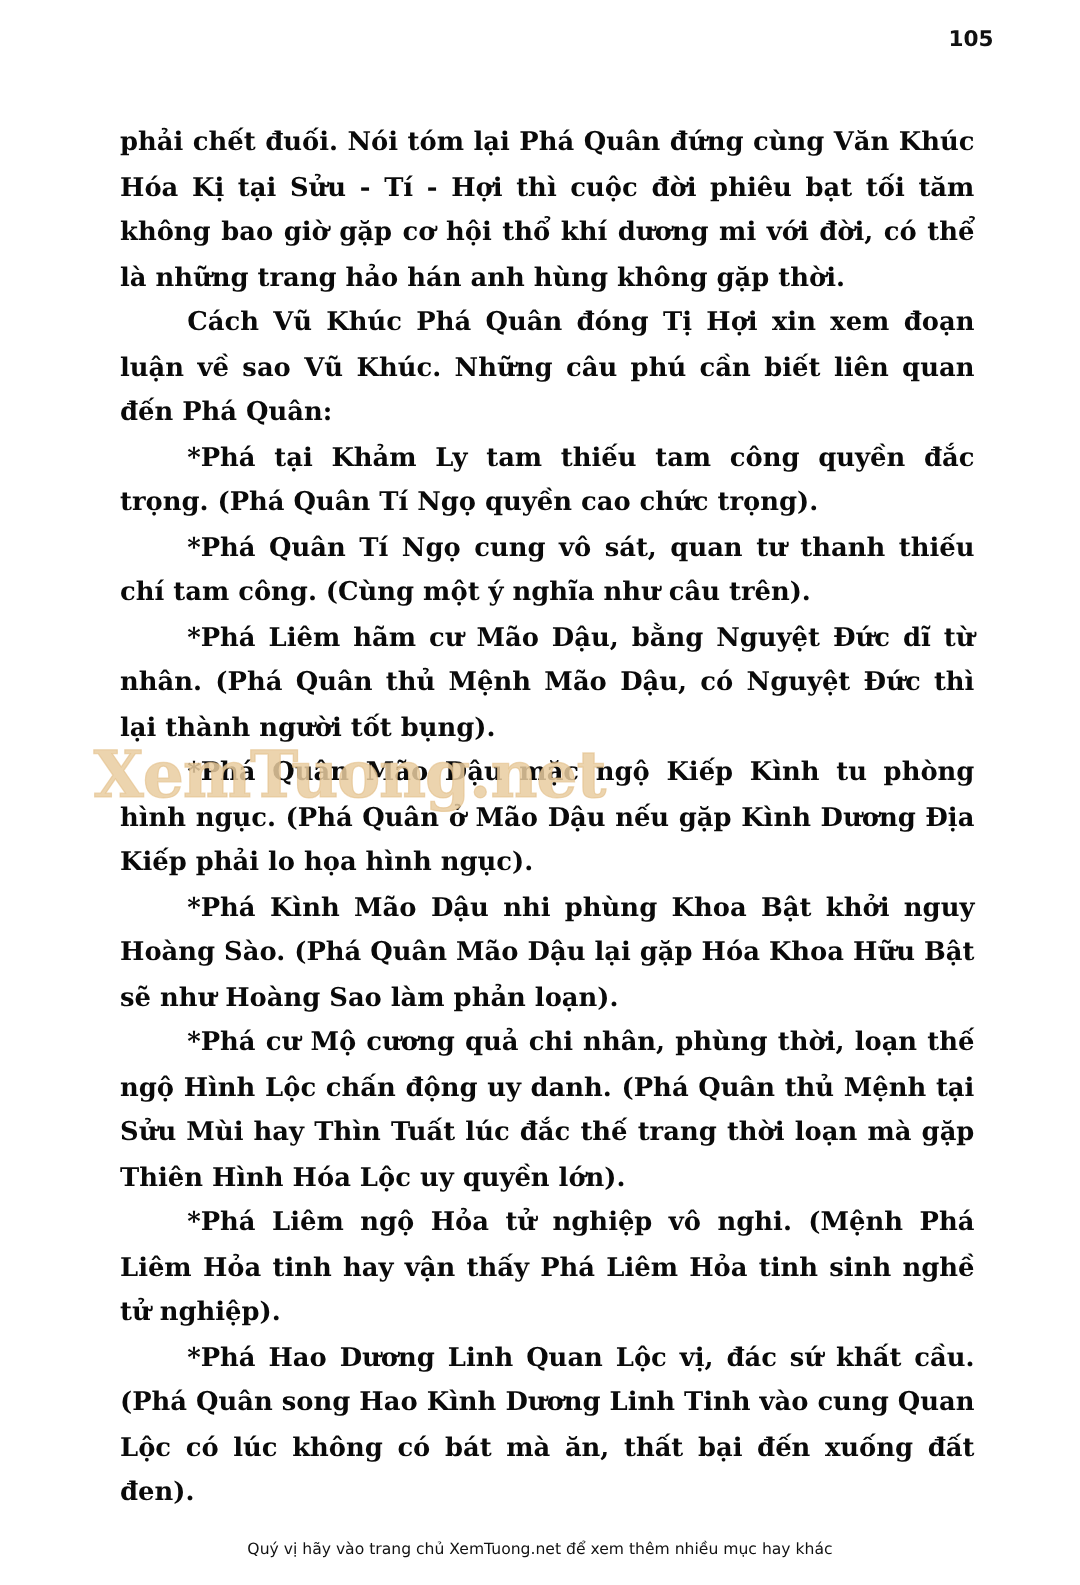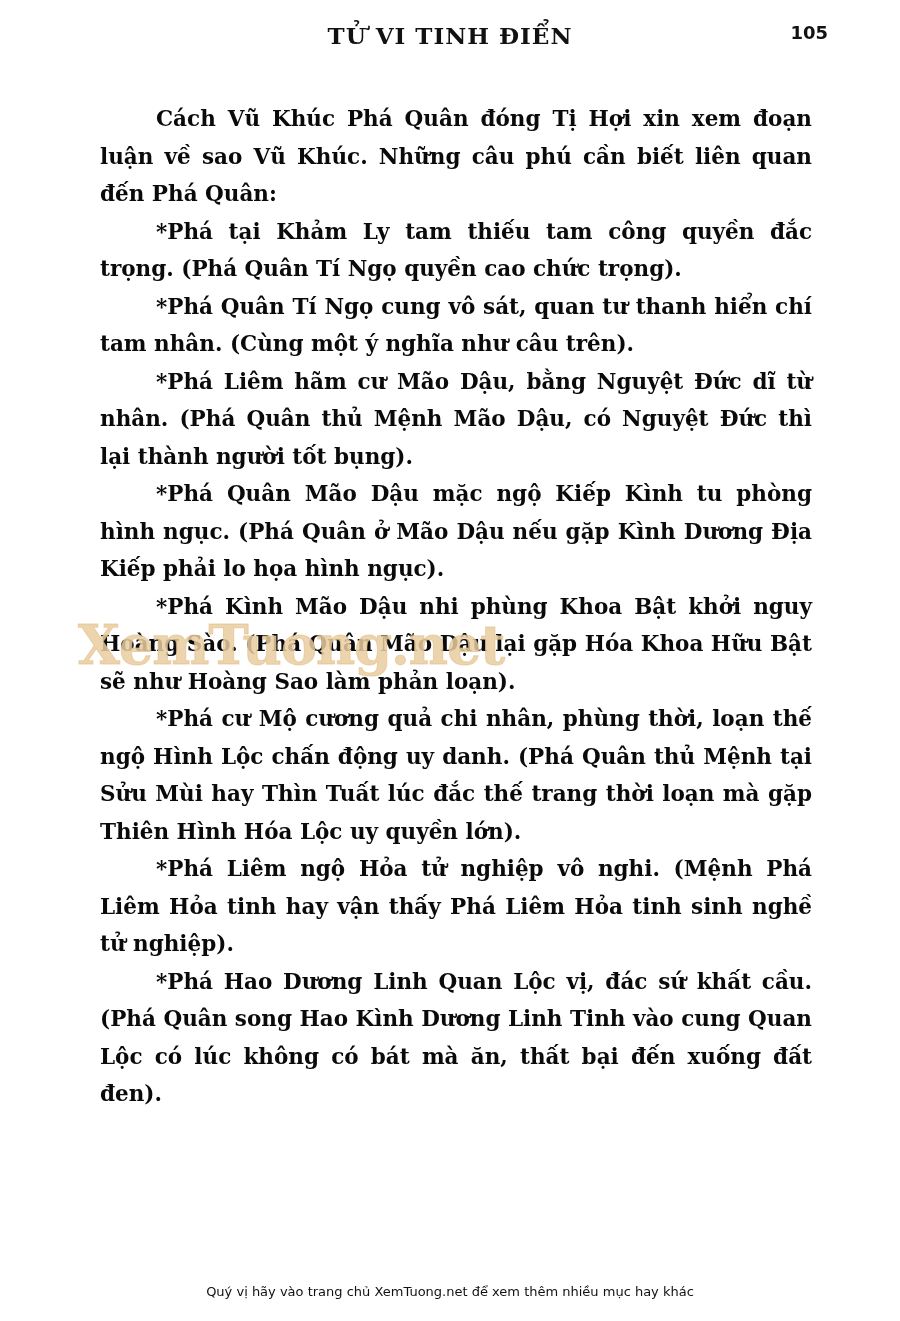--- a/index.html
+++ b/index.html
@@ -109,28 +109,28 @@
   .footer .brand {
     font-weight: normal;
   }
 </style>
 </head>
 <body>
 
 <div class="page">
 
   <div class="header">
-    <div class="header-title">TỬ VI TINH ĐIỂN</div>
     <div class="header-page-number">105</div>
   </div>
 
   <div class="content">
+    <p class="noindent">phải chết đuối. Nói tóm lại Phá Quân đứng cùng Văn Khúc Hóa Kị tại Sửu - Tí - Hợi thì cuộc đời phiêu bạt tối tăm không bao giờ gặp cơ hội thổ khí dương mi với đời, có thể là những trang hảo hán anh hùng không gặp thời.</p>
     <p>Cách Vũ Khúc Phá Quân đóng Tị Hợi xin xem đoạn luận về sao Vũ Khúc. Những câu phú cần biết liên quan đến Phá Quân:</p>
     <p>*Phá tại Khảm Ly tam thiếu tam công quyền đắc trọng. (Phá Quân Tí Ngọ quyền cao chức trọng).</p>
-    <p>*Phá Quân Tí Ngọ cung vô sát, quan tư thanh hiển chí tam nhân. (Cùng một ý nghĩa như câu trên).</p>
+    <p>*Phá Quân Tí Ngọ cung vô sát, quan tư thanh thiếu chí tam công. (Cùng một ý nghĩa như câu trên).</p>
     <p>*Phá Liêm hãm cư Mão Dậu, bằng Nguyệt Đức dĩ từ nhân. (Phá Quân thủ Mệnh Mão Dậu, có Nguyệt Đức thì lại thành người tốt bụng).</p>
     <p>*Phá Quân Mão Dậu mặc ngộ Kiếp Kình tu phòng hình ngục. (Phá Quân ở Mão Dậu nếu gặp Kình Dương Địa Kiếp phải lo họa hình ngục).</p>
     <p>*Phá Kình Mão Dậu nhi phùng Khoa Bật khởi nguy Hoàng Sào. (Phá Quân Mão Dậu lại gặp Hóa Khoa Hữu Bật sẽ như Hoàng Sao làm phản loạn).</p>
     <p>*Phá cư Mộ cương quả chi nhân, phùng thời, loạn thế ngộ Hình Lộc chấn động uy danh. (Phá Quân thủ Mệnh tại Sửu Mùi hay Thìn Tuất lúc đắc thế trang thời loạn mà gặp Thiên Hình Hóa Lộc uy quyền lớn).</p>
     <p>*Phá Liêm ngộ Hỏa tử nghiệp vô nghi. (Mệnh Phá Liêm Hỏa tinh hay vận thấy Phá Liêm Hỏa tinh sinh nghề tử nghiệp).</p>
     <p>*Phá Hao Dương Linh Quan Lộc vị, đác sứ khất cầu. (Phá Quân song Hao Kình Dương Linh Tinh vào cung Quan Lộc có lúc không có bát mà ăn, thất bại đến xuống đất đen).</p>
 
   </div>
 
   <div class="watermark">

